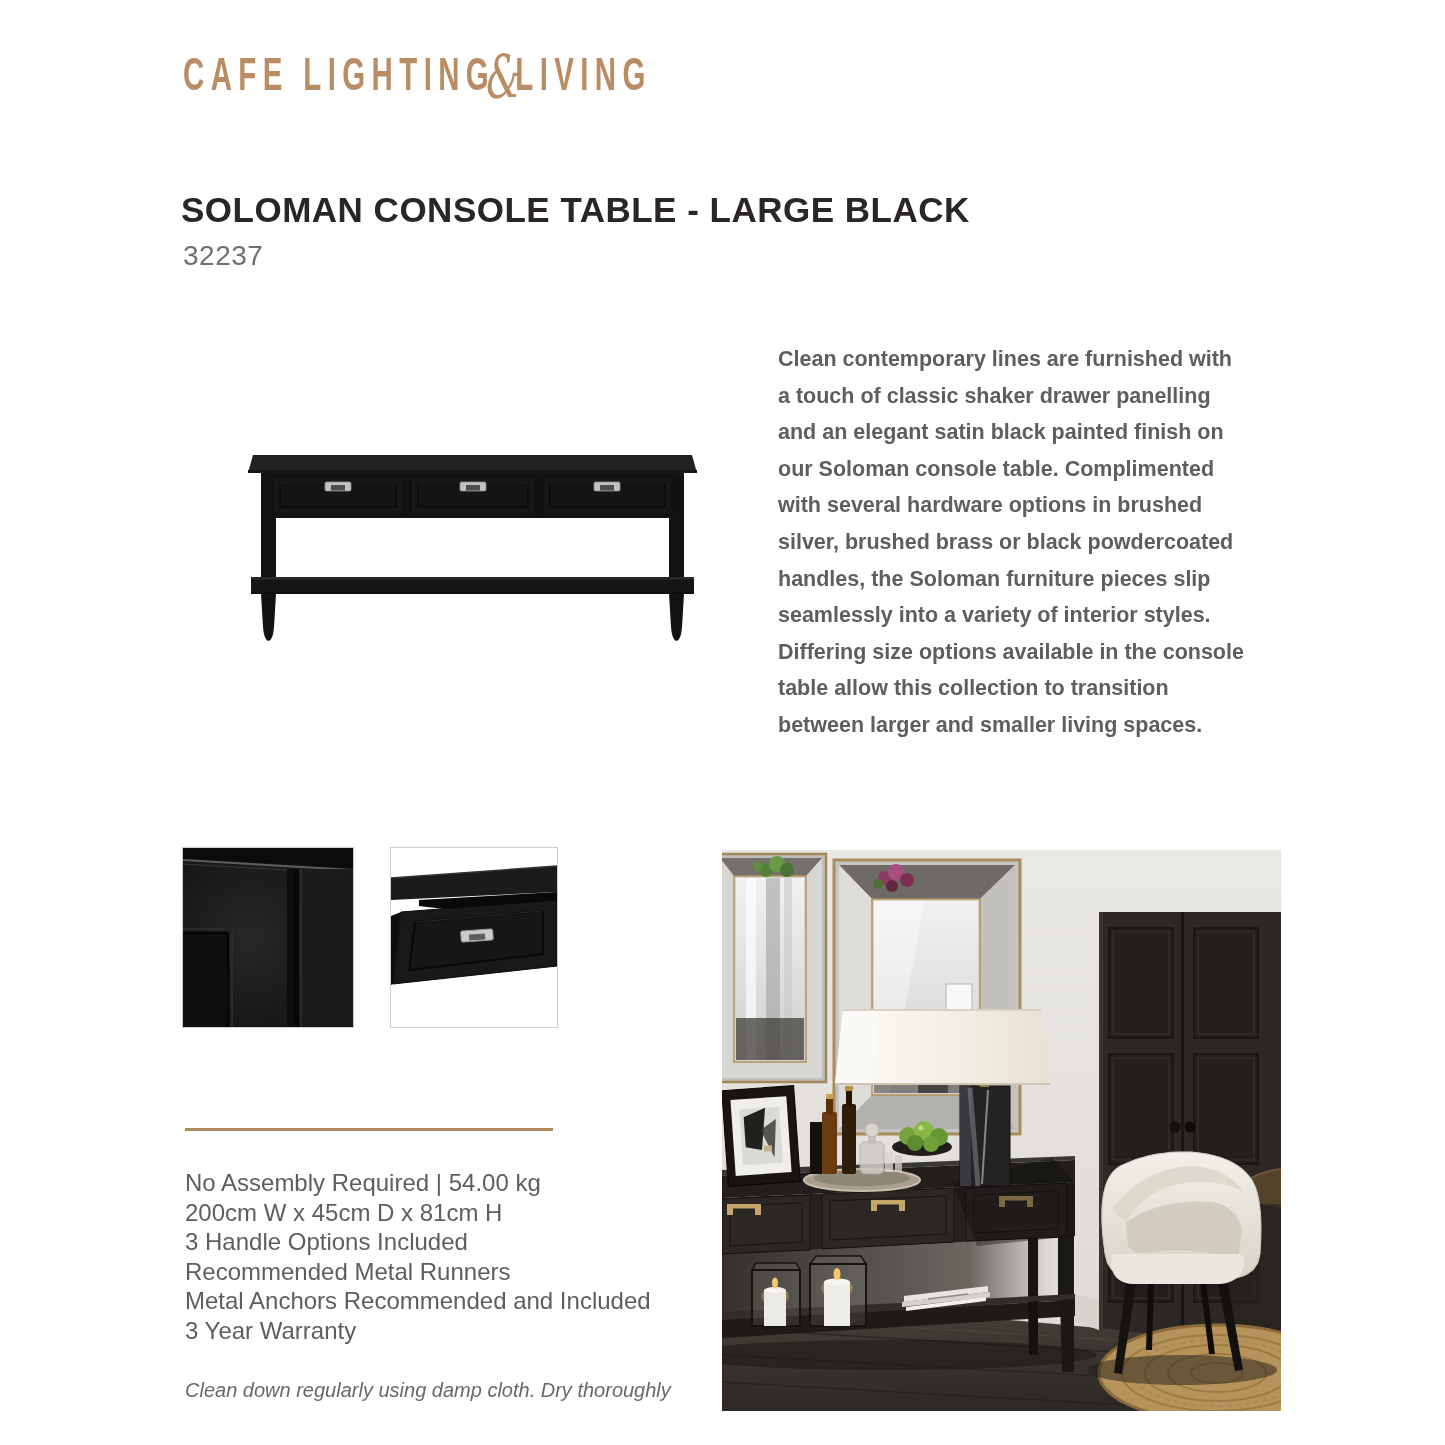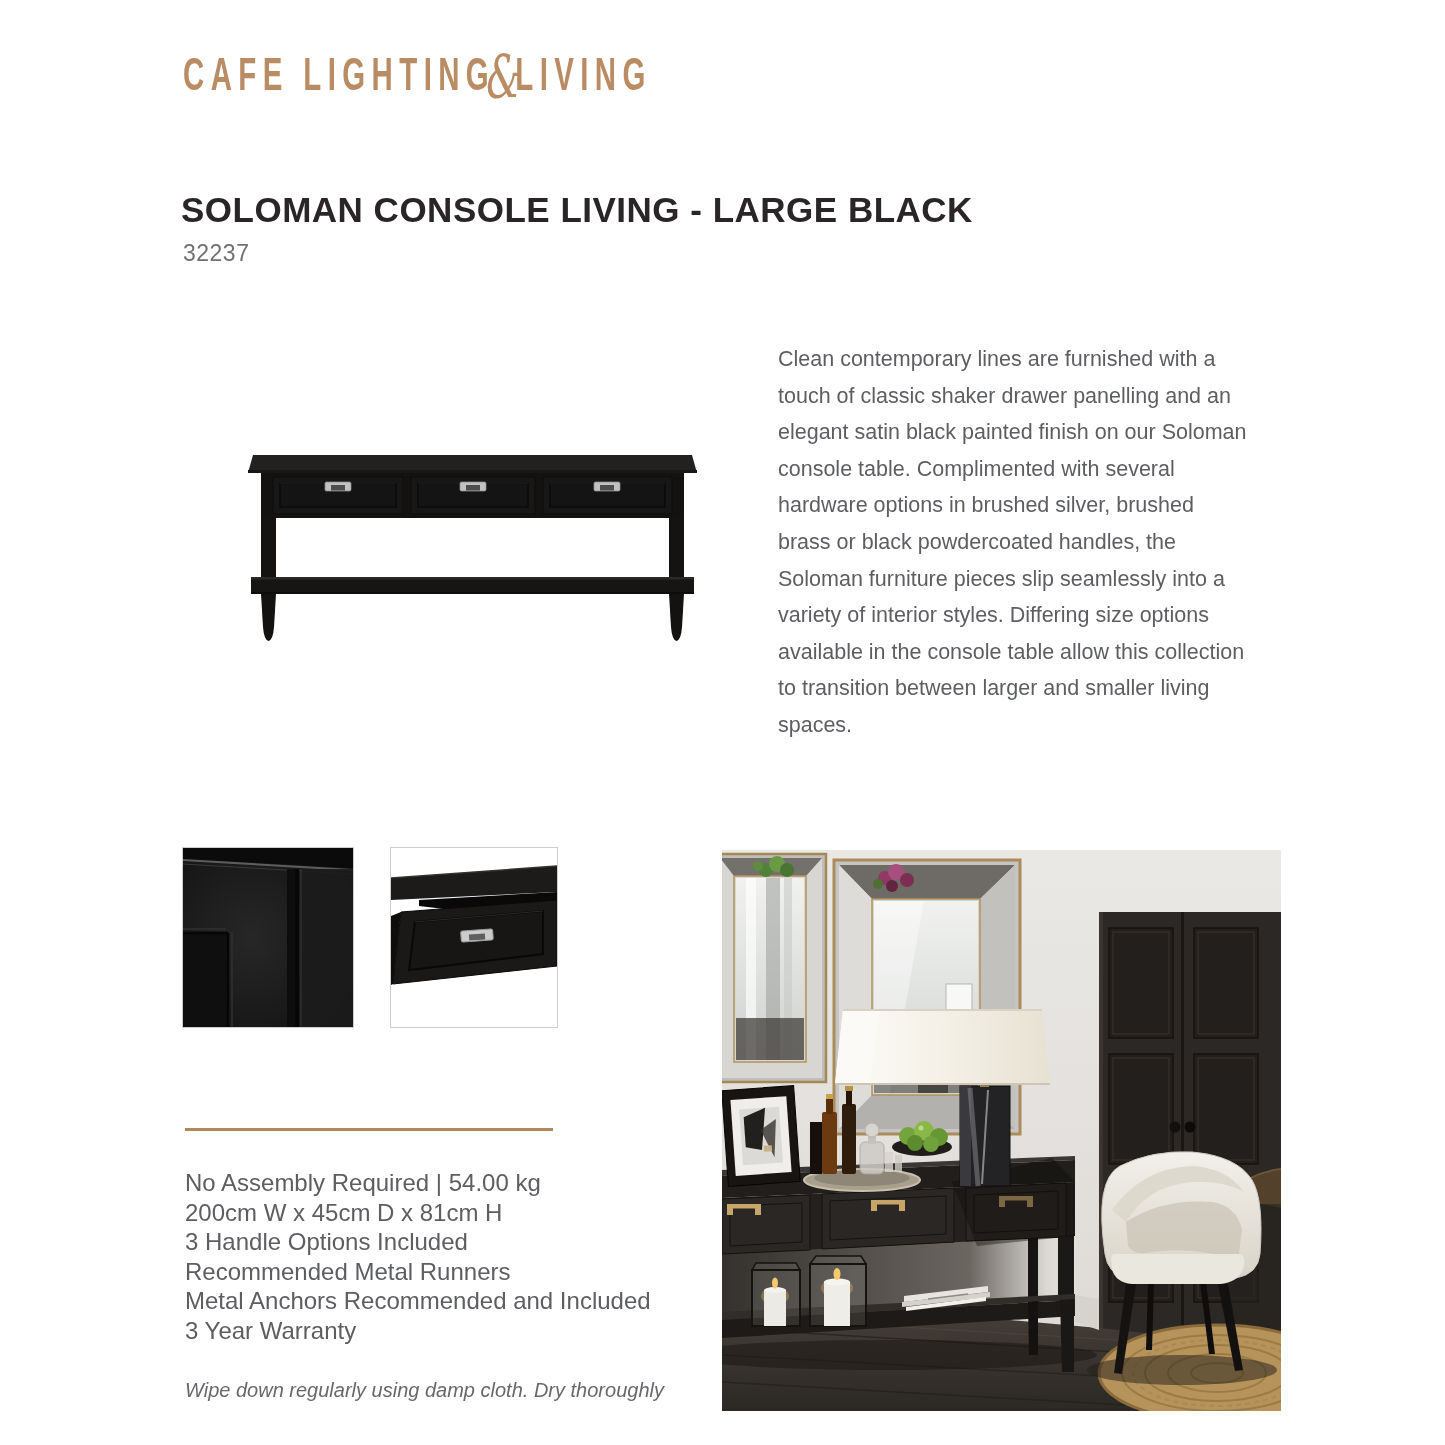--- a/index.html
+++ b/index.html
@@ -24,37 +24,37 @@
   }
 
   
   .title{
     left:181px;top:190px;width:1000px;
     color:var(--title-color,#2a2627);
     font-size:35px;font-weight:700;letter-spacing:.5px;margin:0;
   }
   .sku{
     left:183px;top:240px;
-    color:var(--muted-color,#6f7073);font-size:23px;letter-spacing:.5px;
+    color:var(--muted-color,#6f7073);font-size:28px;letter-spacing:.5px;
   }
 
   
   figure{margin:0;padding:0;}
   .main-image{left:245px;top:440px;width:455px;height:235px;}
   .thumb{background:#ffffff;border:1px solid #cdcdcd;box-sizing:border-box;}
   .thumb1{left:182px;top:847px;width:172px;height:181px;}
   .thumb2{left:390px;top:847px;width:168px;height:181px;}
   .thumb svg,.main-image svg,.lifestyle svg{display:block;width:100%;height:100%;}
   .lifestyle{left:722px;top:850px;width:559px;height:561px;}
 
   
   .desc{
     left:778px;top:341px;width:470px;margin:0;
     color:var(--body-color,#5d5e61);
-    font-size:21.5px;line-height:36.6px;font-weight:400;
+    font-size:21.5px;line-height:36.6px;font-weight:700;
   }
 
   
   .divider{
     left:185px;top:1128px;width:368px;height:2.5px;border:0;margin:0;
     background:var(--divider,#ae8a5e);
   }
   .specs{
     left:185px;top:1168px;margin:0;padding:0;list-style:none;
     color:var(--body-color,#5d5e61);
@@ -69,21 +69,21 @@
 <body>
 
 <div>
 
   <header class="abs logo">
     <span>CAFE LIGHTING</span>
     <span class="amp">&amp;</span>
     <span>LIVING</span>
   </header>
 
-  <h1 class="abs title">SOLOMAN CONSOLE LIVING - LARGE BLACK</h1>
+  <h1 class="abs title">SOLOMAN CONSOLE TABLE - LARGE BLACK</h1>
   <div class="abs sku">32237</div>
 
   <figure class="abs main-image">
     <svg viewBox="0 0 455 235">
 
       <polygon points="8,15 447,15 452,33 3,33" fill="#222120"></polygon>
       <rect x="3" y="30" width="449" height="3" fill="#181717"></rect>
 
       <rect x="16" y="33" width="423" height="45" fill="#131211"></rect>
 
@@ -429,15 +429,15 @@
 
   <hr class="abs divider">
   <ul class="abs specs">
     <li>No Assembly Required | 54.00 kg</li>
     <li>200cm W x 45cm D x 81cm H</li>
     <li>3 Handle Options Included</li>
     <li>Recommended Metal Runners</li>
     <li>Metal Anchors Recommended and Included</li>
     <li>3 Year Warranty</li>
   </ul>
-  <p class="abs care">Wipe down regularly using damp cloth. Dry thoroughly</p>
+  <p class="abs care">Clean down regularly using damp cloth. Dry thoroughly</p>
 
 </div>
 
 </body></html>

